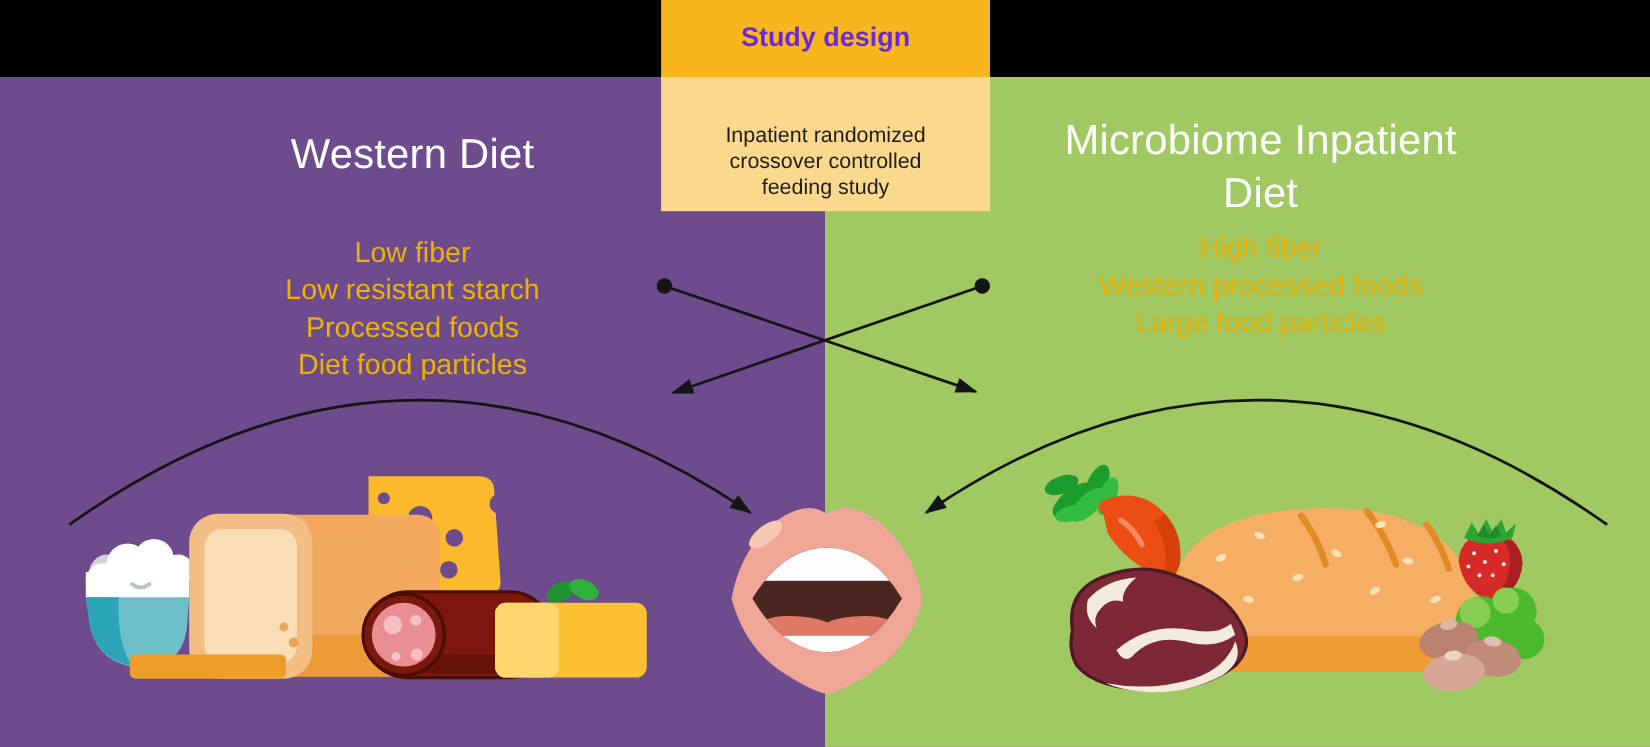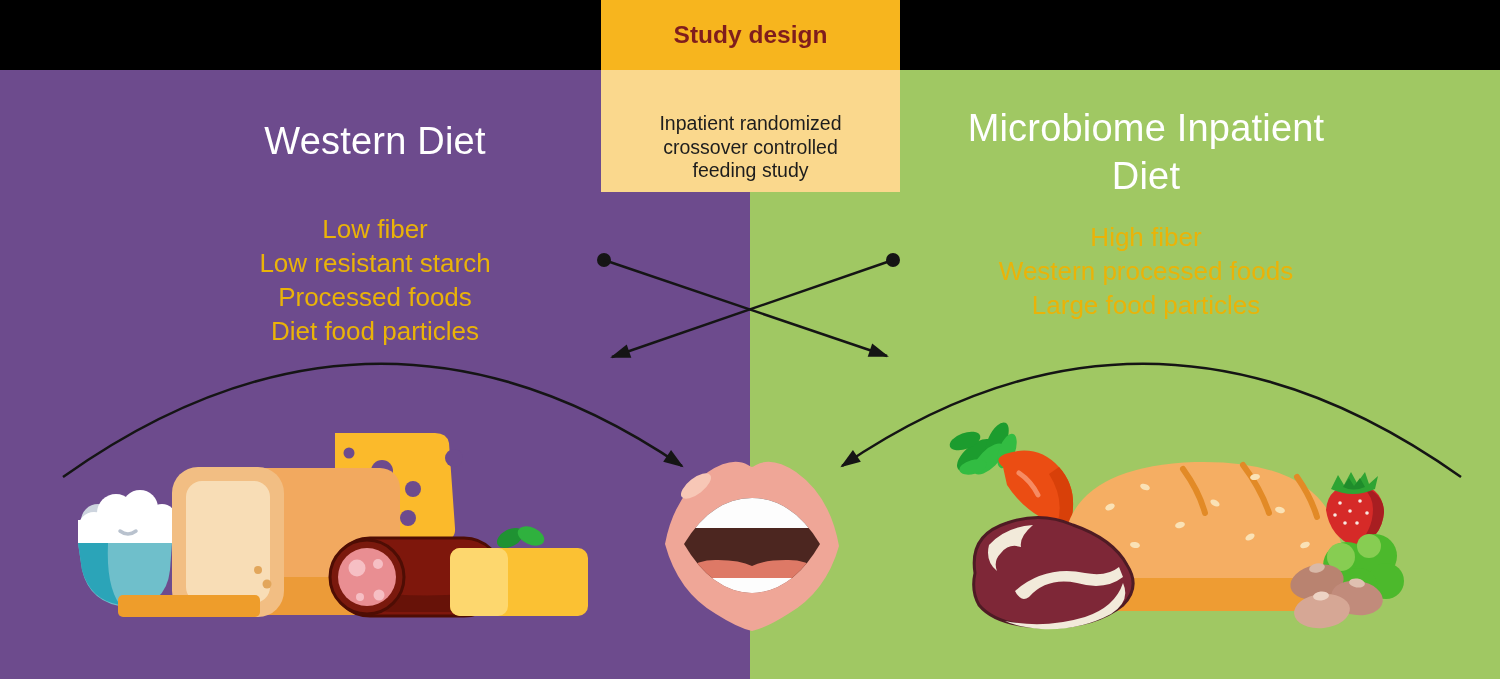--- a/index.html
+++ b/index.html
@@ -13,25 +13,25 @@
   .panel-left{left:0;background:var(--western-bg,#6D4B8D);}
   .panel-right{left:750px;background:var(--microbiome-bg,#A0C863);}
 
   .title{position:absolute;margin:0;z-index:2;color:var(--heading-text,#fff);
     font-size:38px;font-weight:400;line-height:48px;text-align:center;letter-spacing:.2px;}
   .title-left{left:75px;top:117px;width:600px;}
   .title-right{left:966px;top:104px;width:360px;}
 
   .attrs{position:absolute;z-index:2;color:#eab308;font-size:26px;line-height:34px;text-align:center;font-weight:400;}
   .attrs-left{left:75px;top:212px;width:600px;}
-  .attrs-right{left:846px;top:220px;width:600px;}
+  .attrs-right{left:846px;top:208px;width:600px;}
 
   .study{position:absolute;left:601px;top:0;width:299px;z-index:6;text-align:center;}
   .study-header{height:70px;display:flex;align-items:center;justify-content:center;
-    background:var(--study-header-bg,#F7B51E);color:#7f1d1d;font-size:24.5px;font-weight:700;}
+    background:var(--study-header-bg,#F7B51E);color:#6d28d9;font-size:24.5px;font-weight:700;}
   .study-body{height:122px;background:var(--study-body-bg,#FAD88D);box-sizing:border-box;padding-top:42px;}
   .study-body-text{width:230px;margin:0 auto;color:var(--body-text,#1D1D1D);font-size:19.5px;line-height:23.5px;}
 
   svg.deco{position:absolute;z-index:2;}
   #food-left{left:70px;top:418px;}
   #food-right{left:945px;top:415px;}
   #mouth{left:658px;top:452px;}
   #arrows{left:0;top:0;z-index:3;pointer-events:none;}
   .arrow-line{stroke:var(--arrow,#151515);stroke-width:2.5;fill:none;}
   .arrow-dot{fill:var(--arrow,#151515);}

